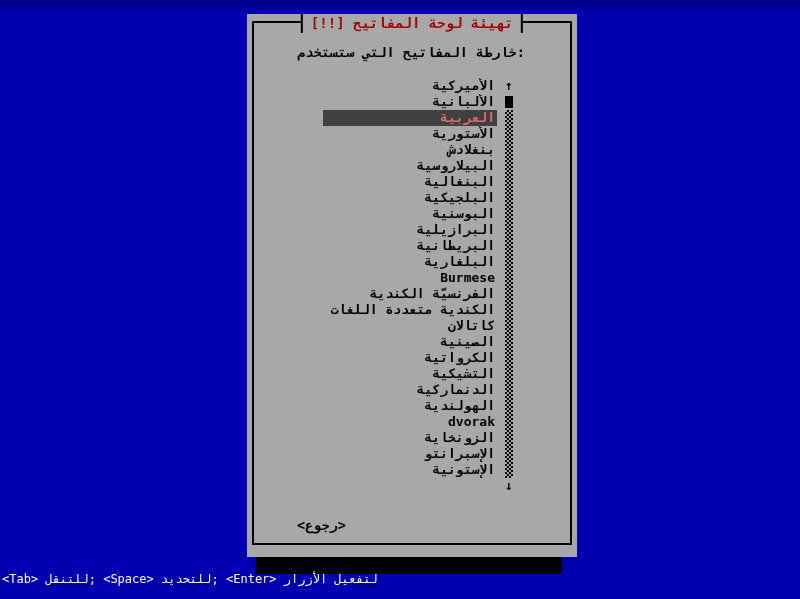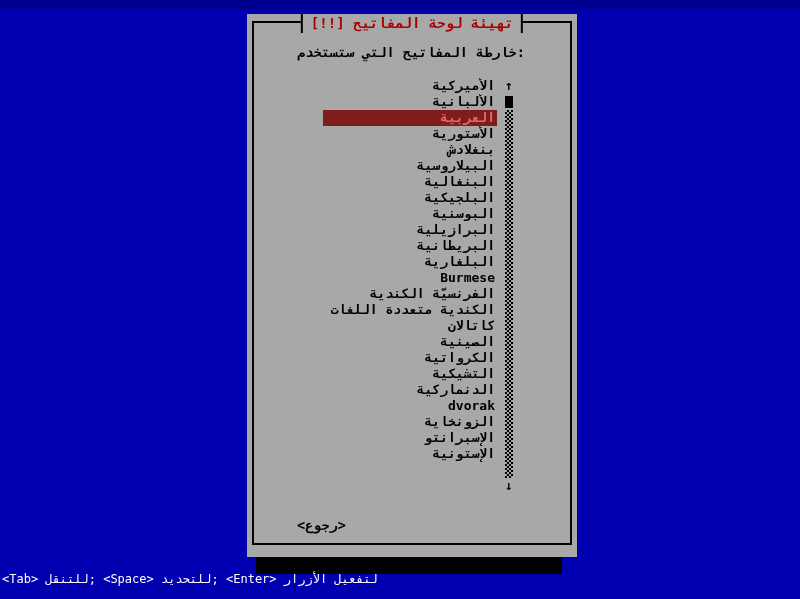--- a/index.html
+++ b/index.html
@@ -41,21 +41,21 @@
   }
   .list {
     position: absolute; left: 31px; top: 64px; width: 219px; z-index: 2;
   }
   .row {
     height: 16px; line-height: 16px; font-size: 13px; color: #000;
     white-space: nowrap; overflow: hidden;
     direction: rtl; text-align: right; padding: 0 2px; margin-left: 45px;
   }
   .row.ltr { direction: ltr; text-align: right; }
-  .row.selected { background: #7f1d1d; color: #e46a6a; }
+  .row.selected { background: #404040; color: #e46a6a; }
   .scrollbar {
     position: absolute; left: 256px; top: 64px; width: 12px; z-index: 2;
     text-align: center;
   }
   .sb-arrow {
     height: 16px; line-height: 15px; font-size: 13px; color: #000;
   }
   .sb-thumb {
     width: 8px; height: 12px; margin: 2px auto; background: #000;
   }
@@ -99,20 +99,21 @@
       <div class="row">البريطانية</div>
       <div class="row">البلغارية</div>
       <div class="row ltr">Burmese</div>
       <div class="row">الفرنسيّة الكندية</div>
       <div class="row">الكندية متعددة اللغات</div>
       <div class="row">كاتالان</div>
       <div class="row">الصينية</div>
       <div class="row">الكرواتية</div>
       <div class="row">التشيكية</div>
       <div class="row">الدنماركية</div>
+      <div class="row">الهولندية</div>
       <div class="row ltr">dvorak</div>
       <div class="row">الزونخاية</div>
       <div class="row">الإسبرانتو</div>
       <div class="row">الإستونية</div>
     </div>
 
   <div class="scrollbar">
     <div class="sb-arrow">↑</div>
     <div class="sb-thumb"></div>
     <div class="sb-track"></div>

